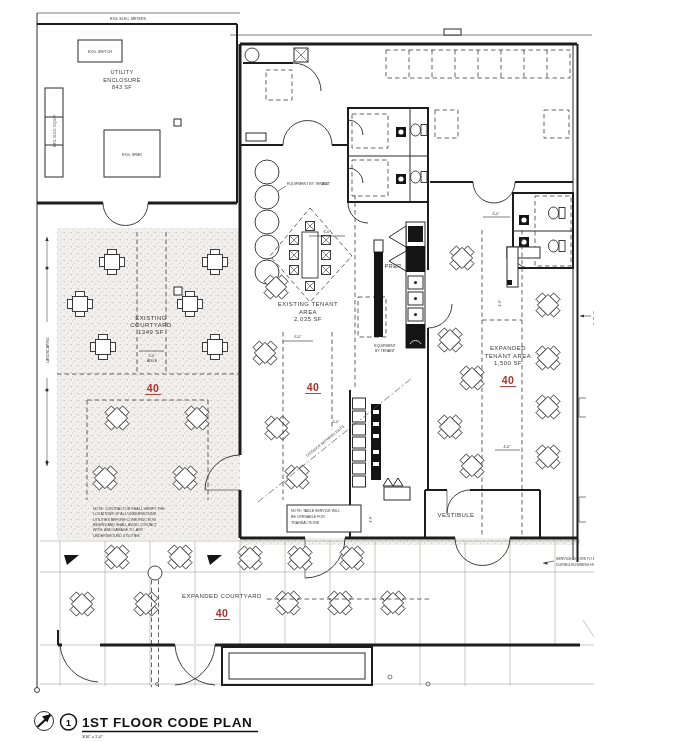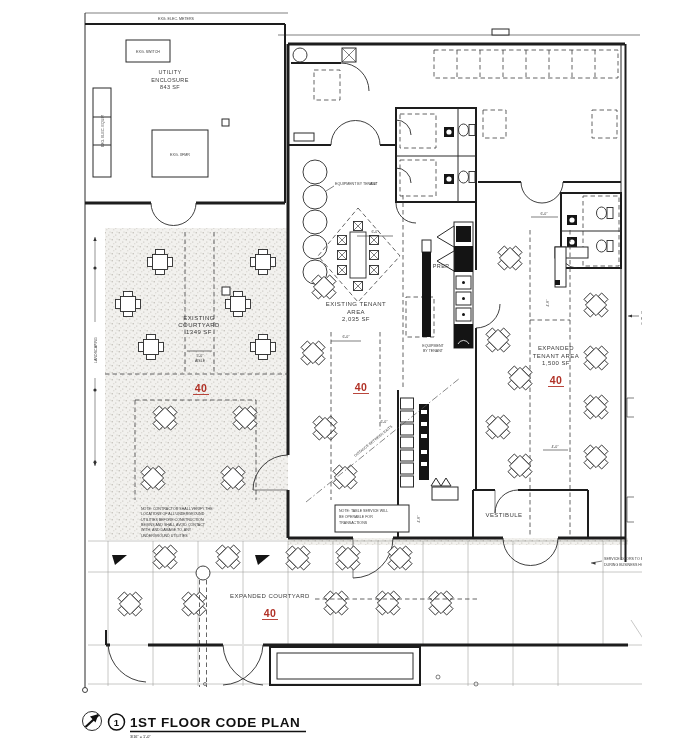--- a/index.html
+++ b/index.html
@@ -1,16 +1,16 @@
 <!DOCTYPE html>
 <html><head>
 <meta charset="utf-8">
 <style>
   html,body{margin:0;padding:0;background:#ffffff;}
-  .page{width:594px;height:742px;position:relative;background:#fff;overflow:hidden;padding-left:48px;}
+  .page{width:594px;height:742px;position:relative;background:#fff;overflow:hidden;}
   svg text{font-family:"Liberation Sans","DejaVu Sans",sans-serif;fill:#3b3b3b;}
   .lbl{font-size:6px;letter-spacing:.45px;text-anchor:middle;}
   .lbl2{font-size:5.5px;letter-spacing:.35px;text-anchor:middle;}
   .tny{font-size:3.6px;text-anchor:middle;}
   .tnyL{font-size:3.6px;text-anchor:start;}
   .occ{font-size:10.5px;font-weight:bold;fill:#b13126;text-anchor:middle;letter-spacing:.5px;}
   .ttl{font-size:13.5px;font-weight:bold;fill:#111;letter-spacing:.6px;}
   .num{font-size:9.5px;font-weight:bold;fill:#111;text-anchor:middle;}
   .scl{font-size:3.8px;fill:#222;}
   .w3{stroke:#1d1d1d;stroke-width:3;fill:none;}

